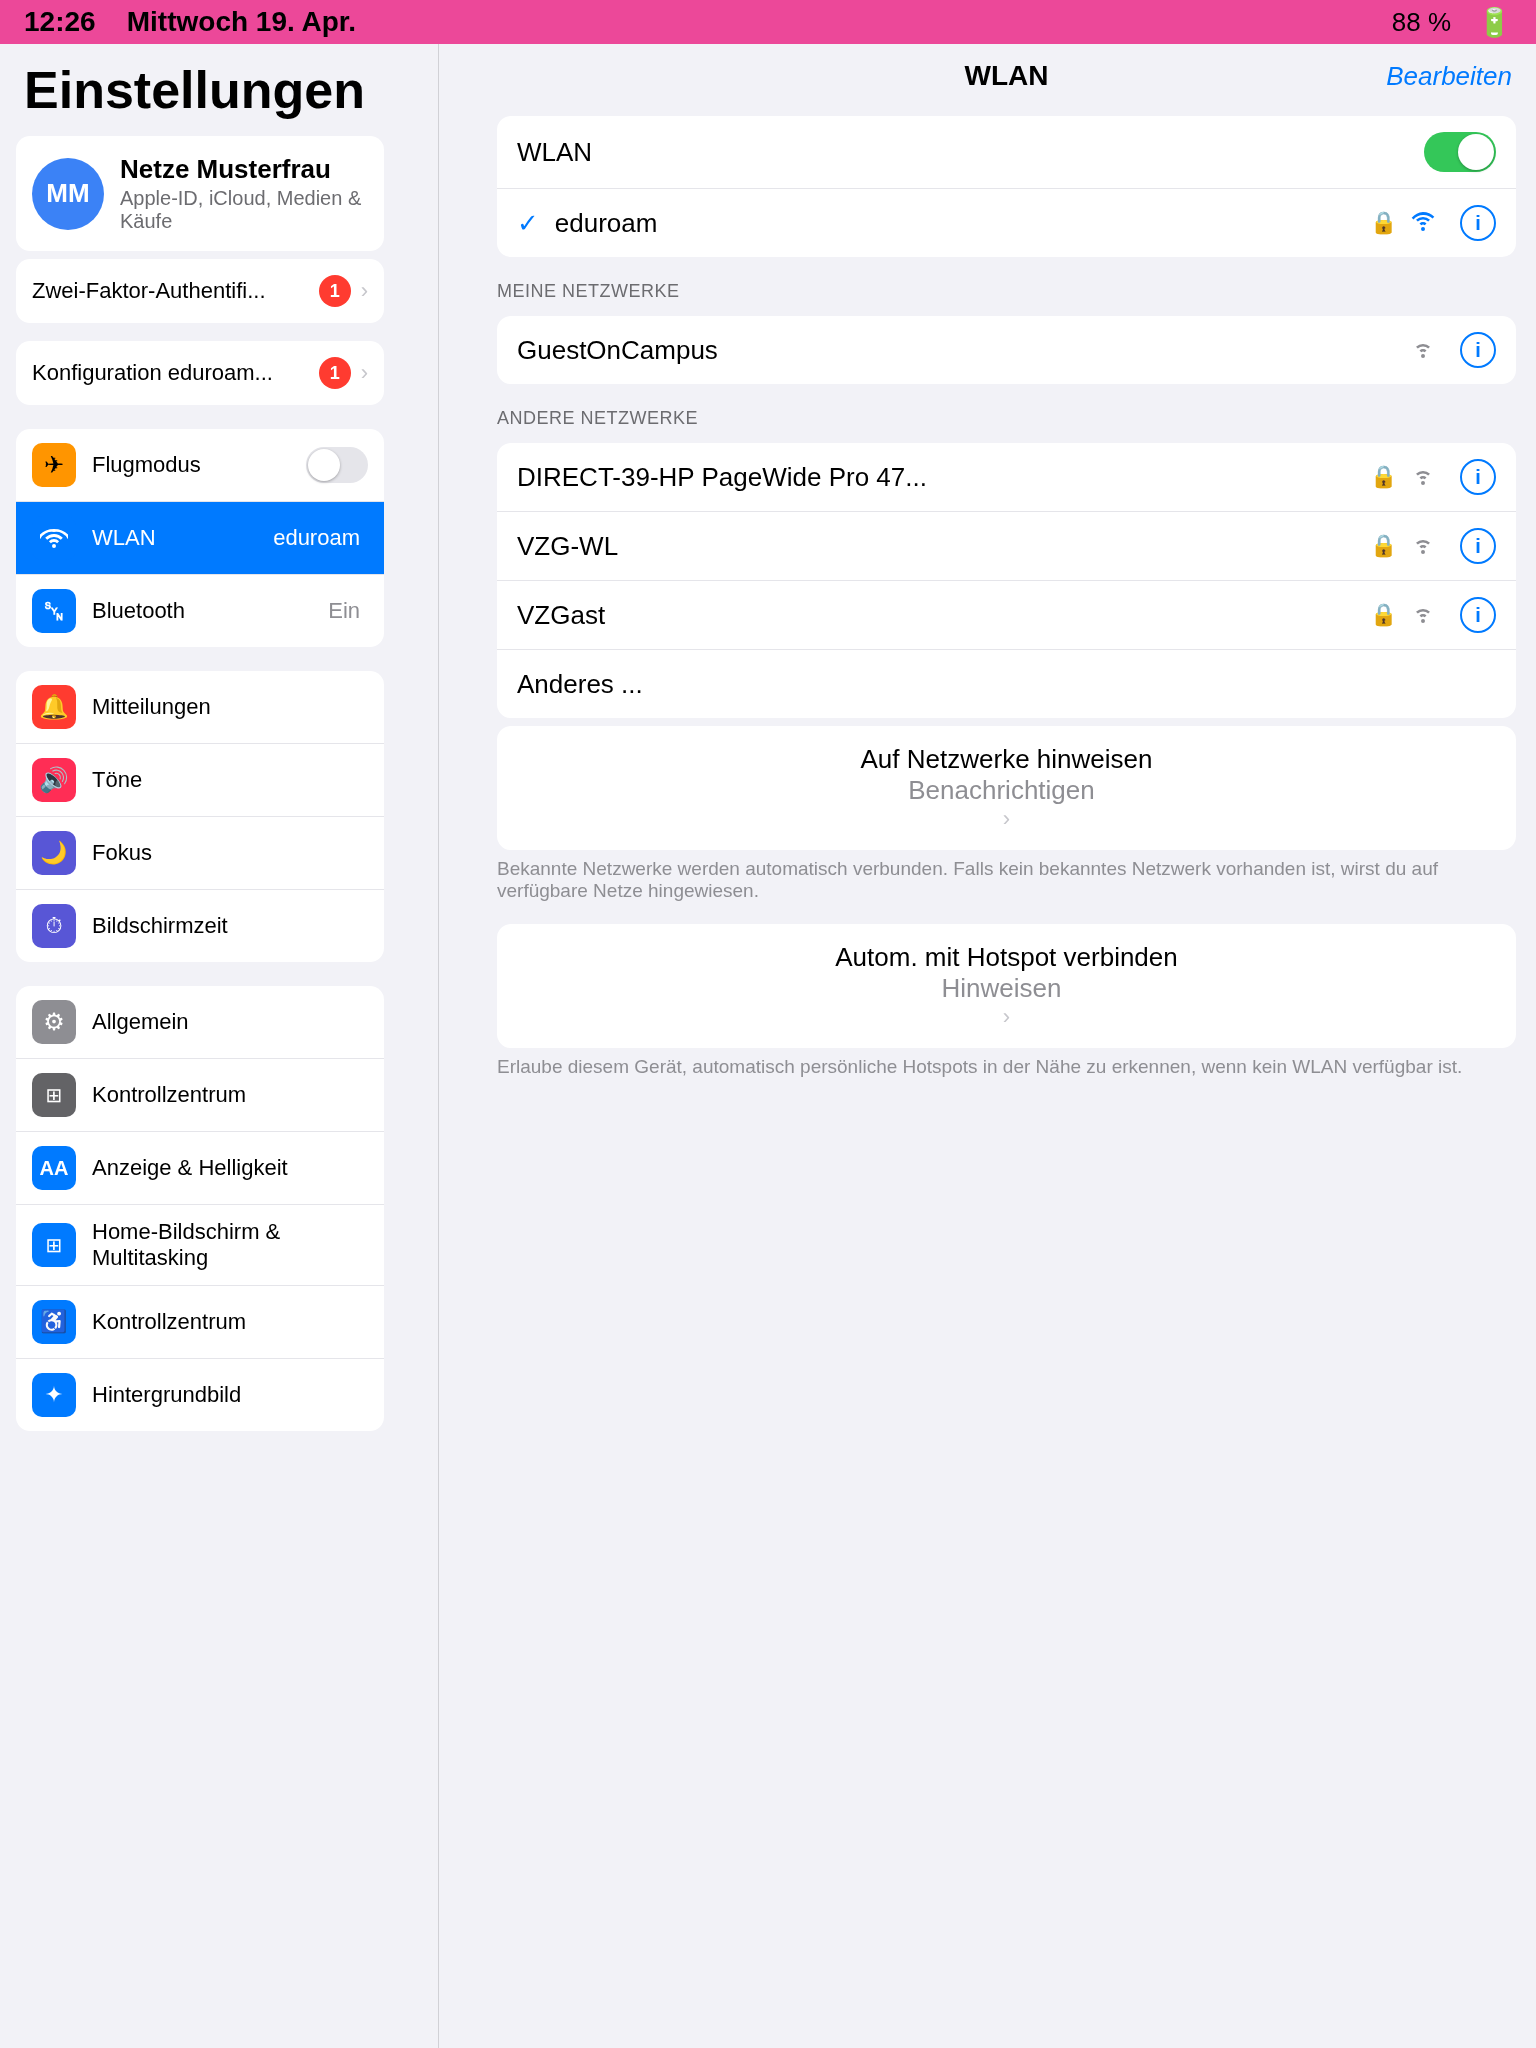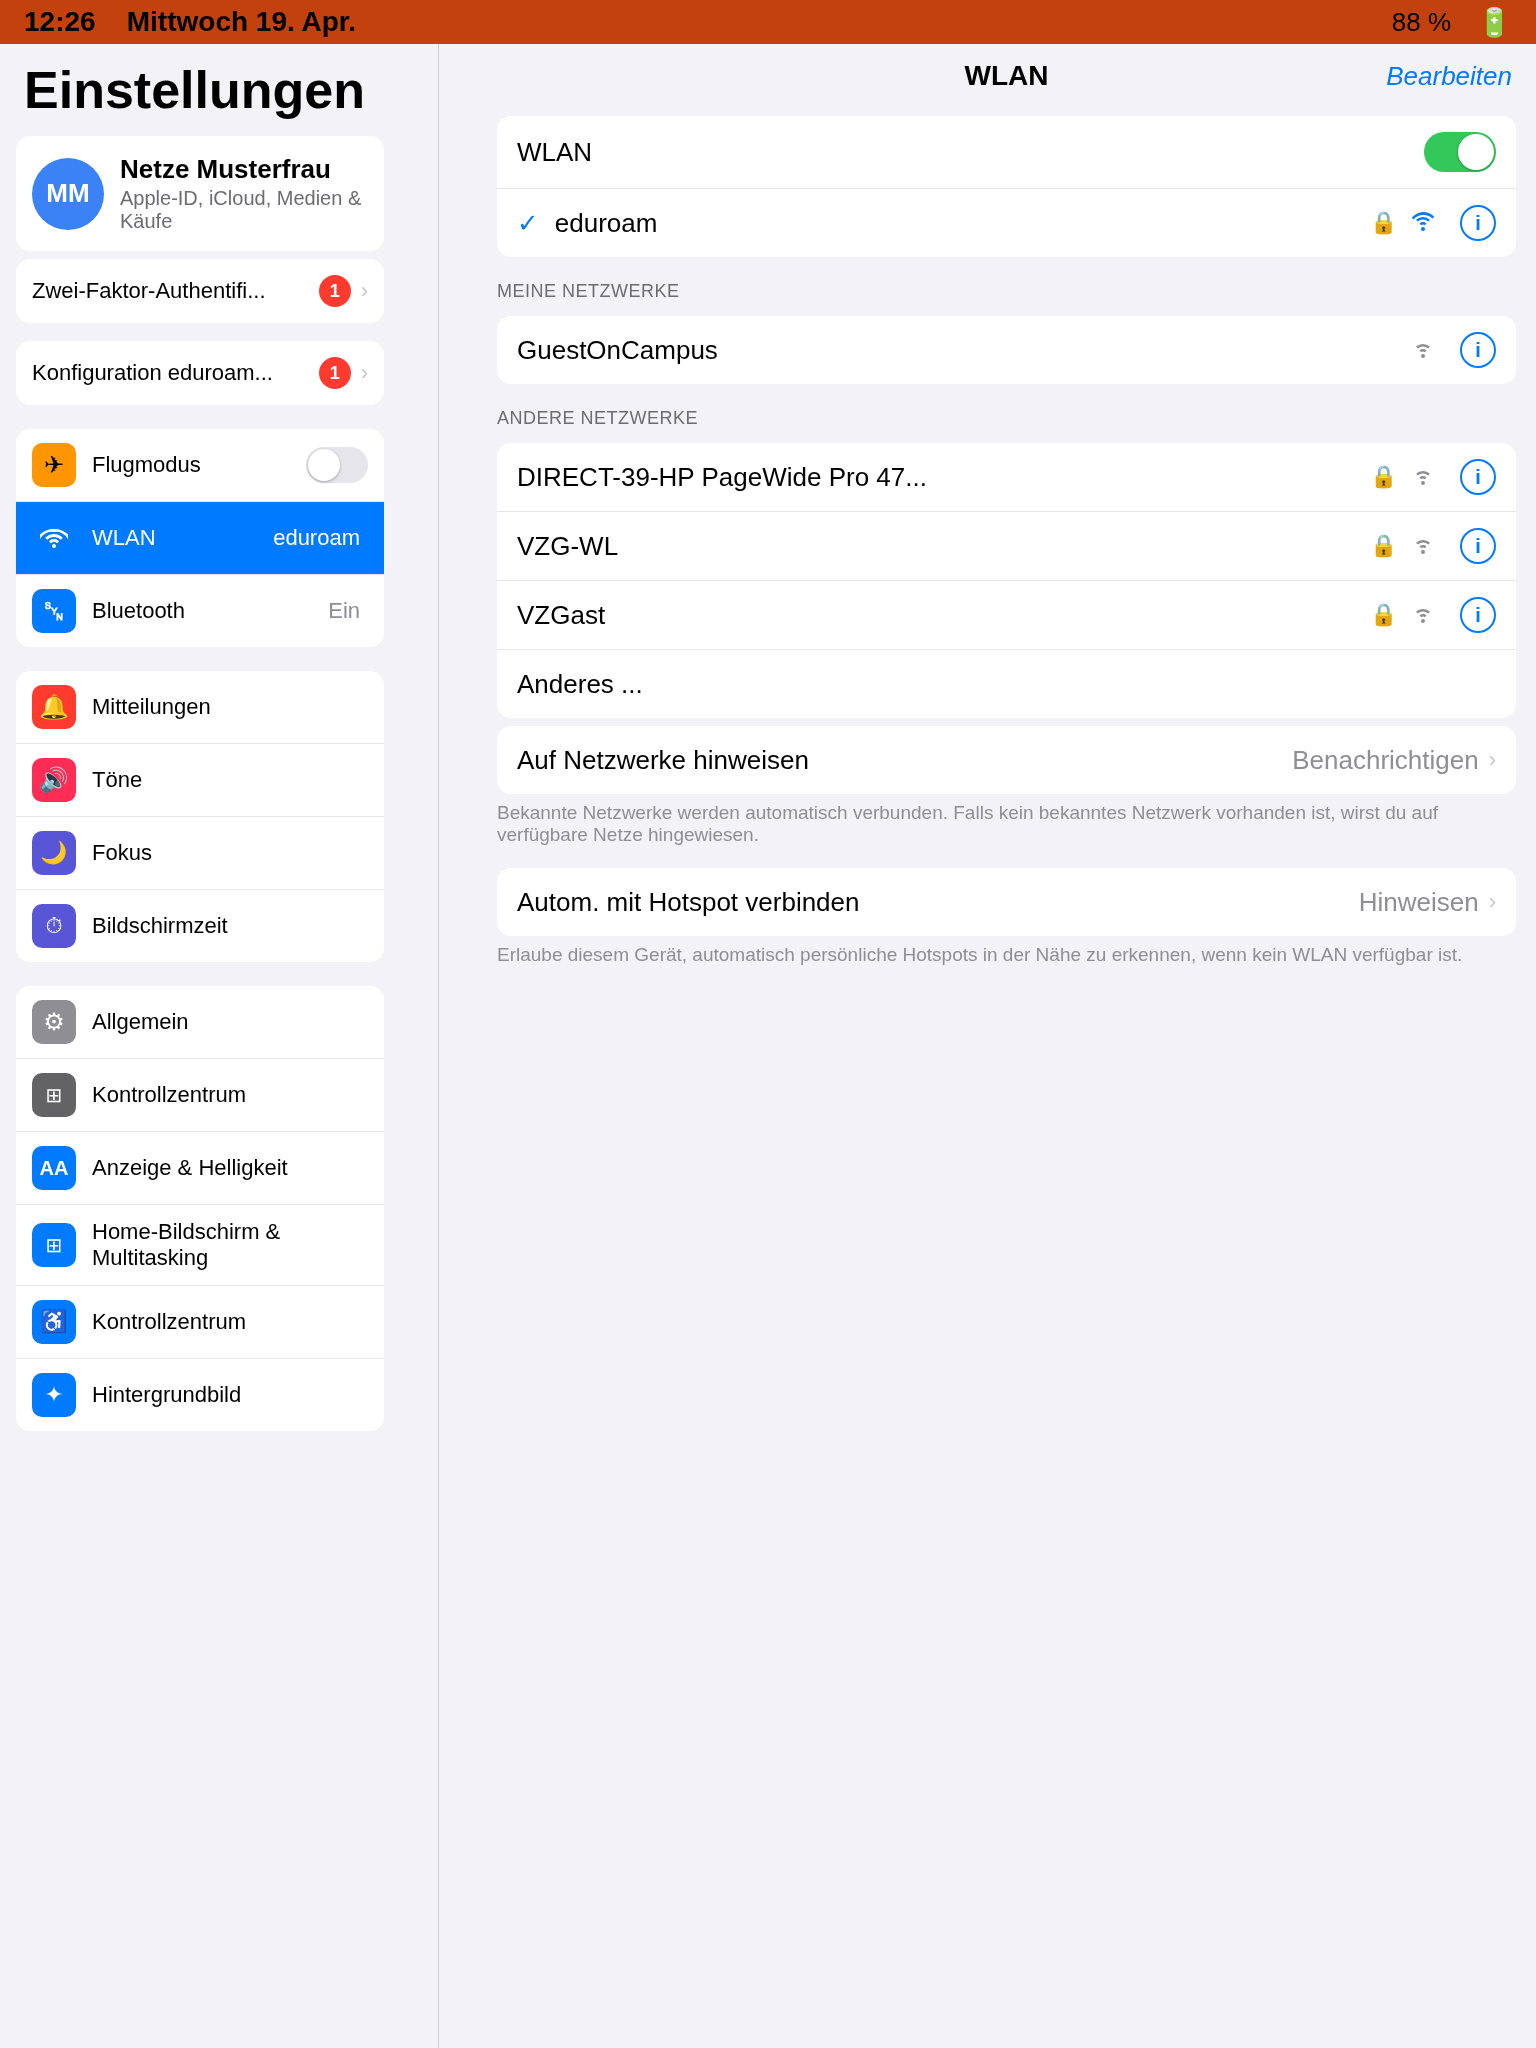--- a/index.html
+++ b/index.html
@@ -12,21 +12,21 @@
       display: flex;
       flex-direction: column;
     }
 
     
     .status-bar {
       display: flex;
       justify-content: space-between;
       align-items: center;
       padding: 16px 24px;
-      background: #c2410c;
+      background: #ec4899;
       height: 44px;
       flex-shrink: 0;
     }
     .status-bar-left {
       font-size: 28px;
       font-weight: 600;
       color: #000;
     }
     .status-bar-right {
       display: flex;
@@ -350,20 +350,21 @@
     }
     .notify-row {
       display: flex;
       align-items: center;
       padding: 18px 20px;
       border-bottom: 1px solid #e5e5ea;
       min-height: 68px;
     }
     .notify-row:last-child {
       border-bottom: none;
+      flex-direction: column;
     }
     .notify-label {
       font-size: 26px;
       color: #000;
       flex: 1;
     }
     .notify-value {
       font-size: 26px;
       color: #8e8e93;
       margin-right: 10px;

